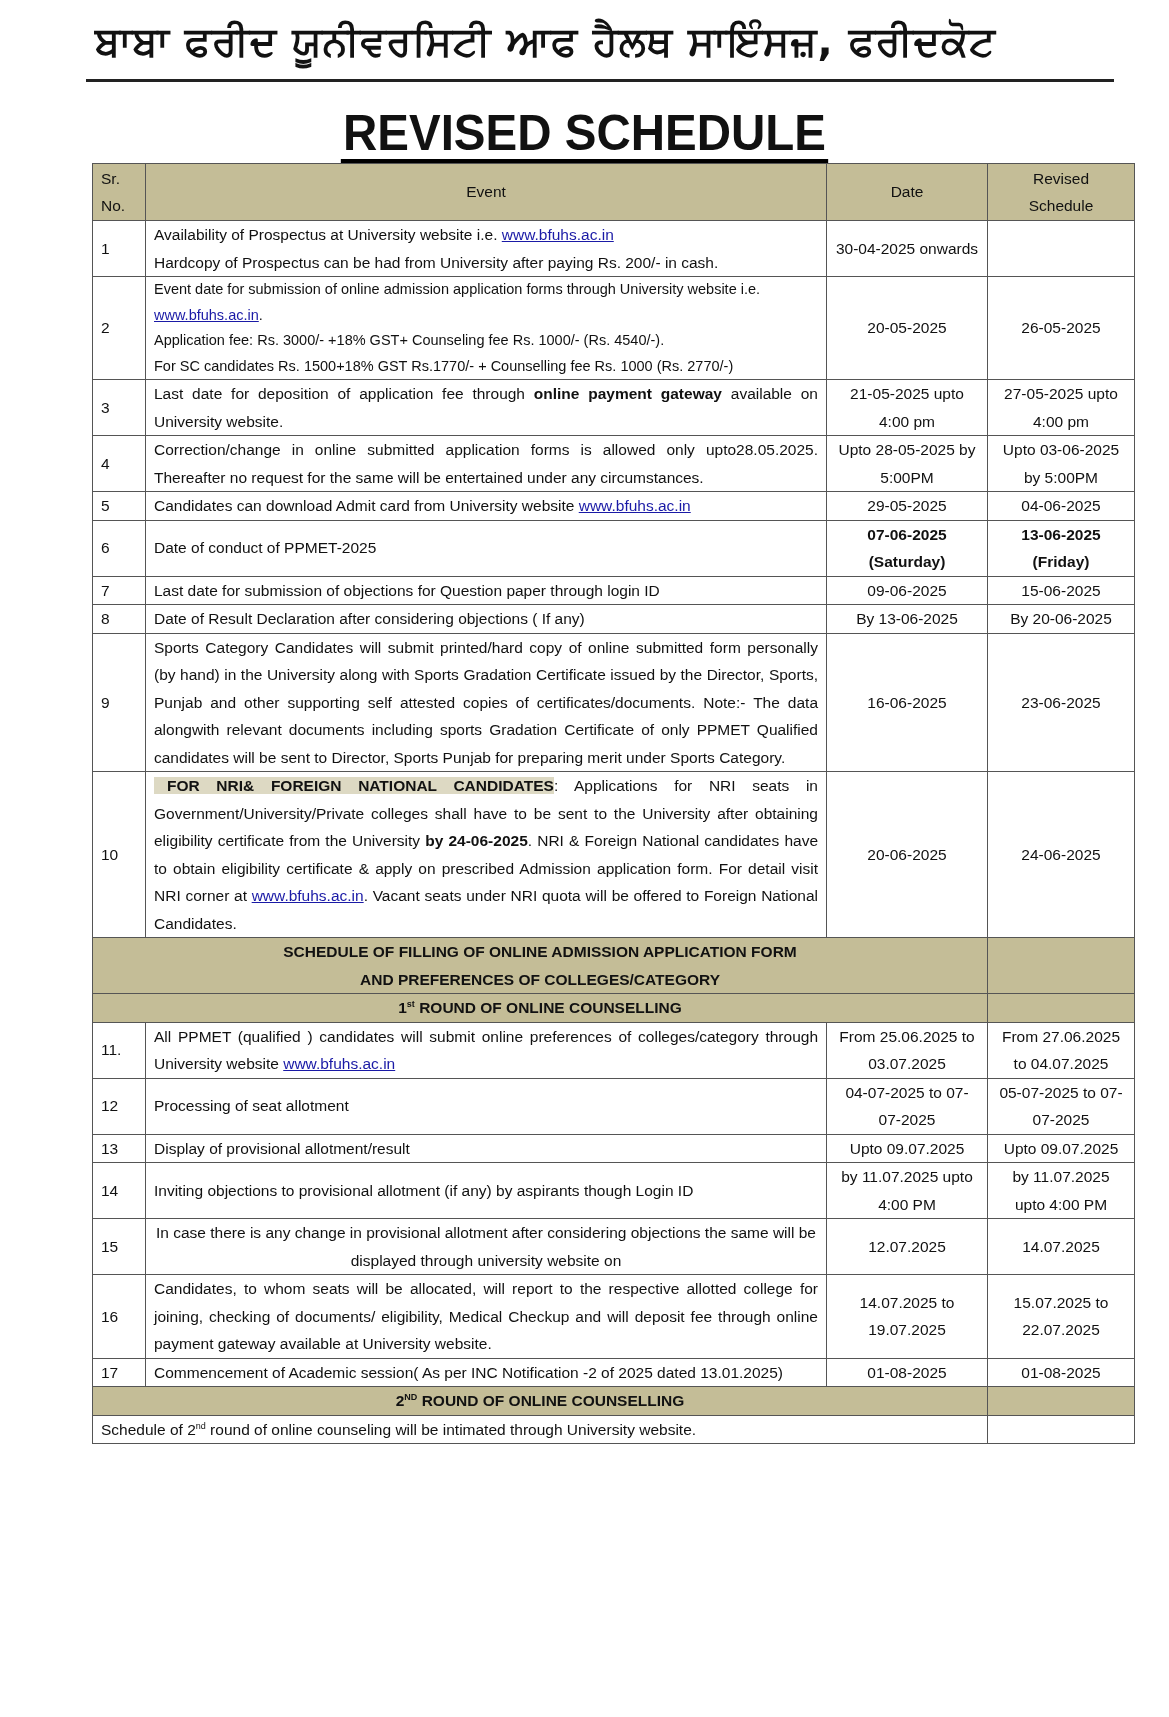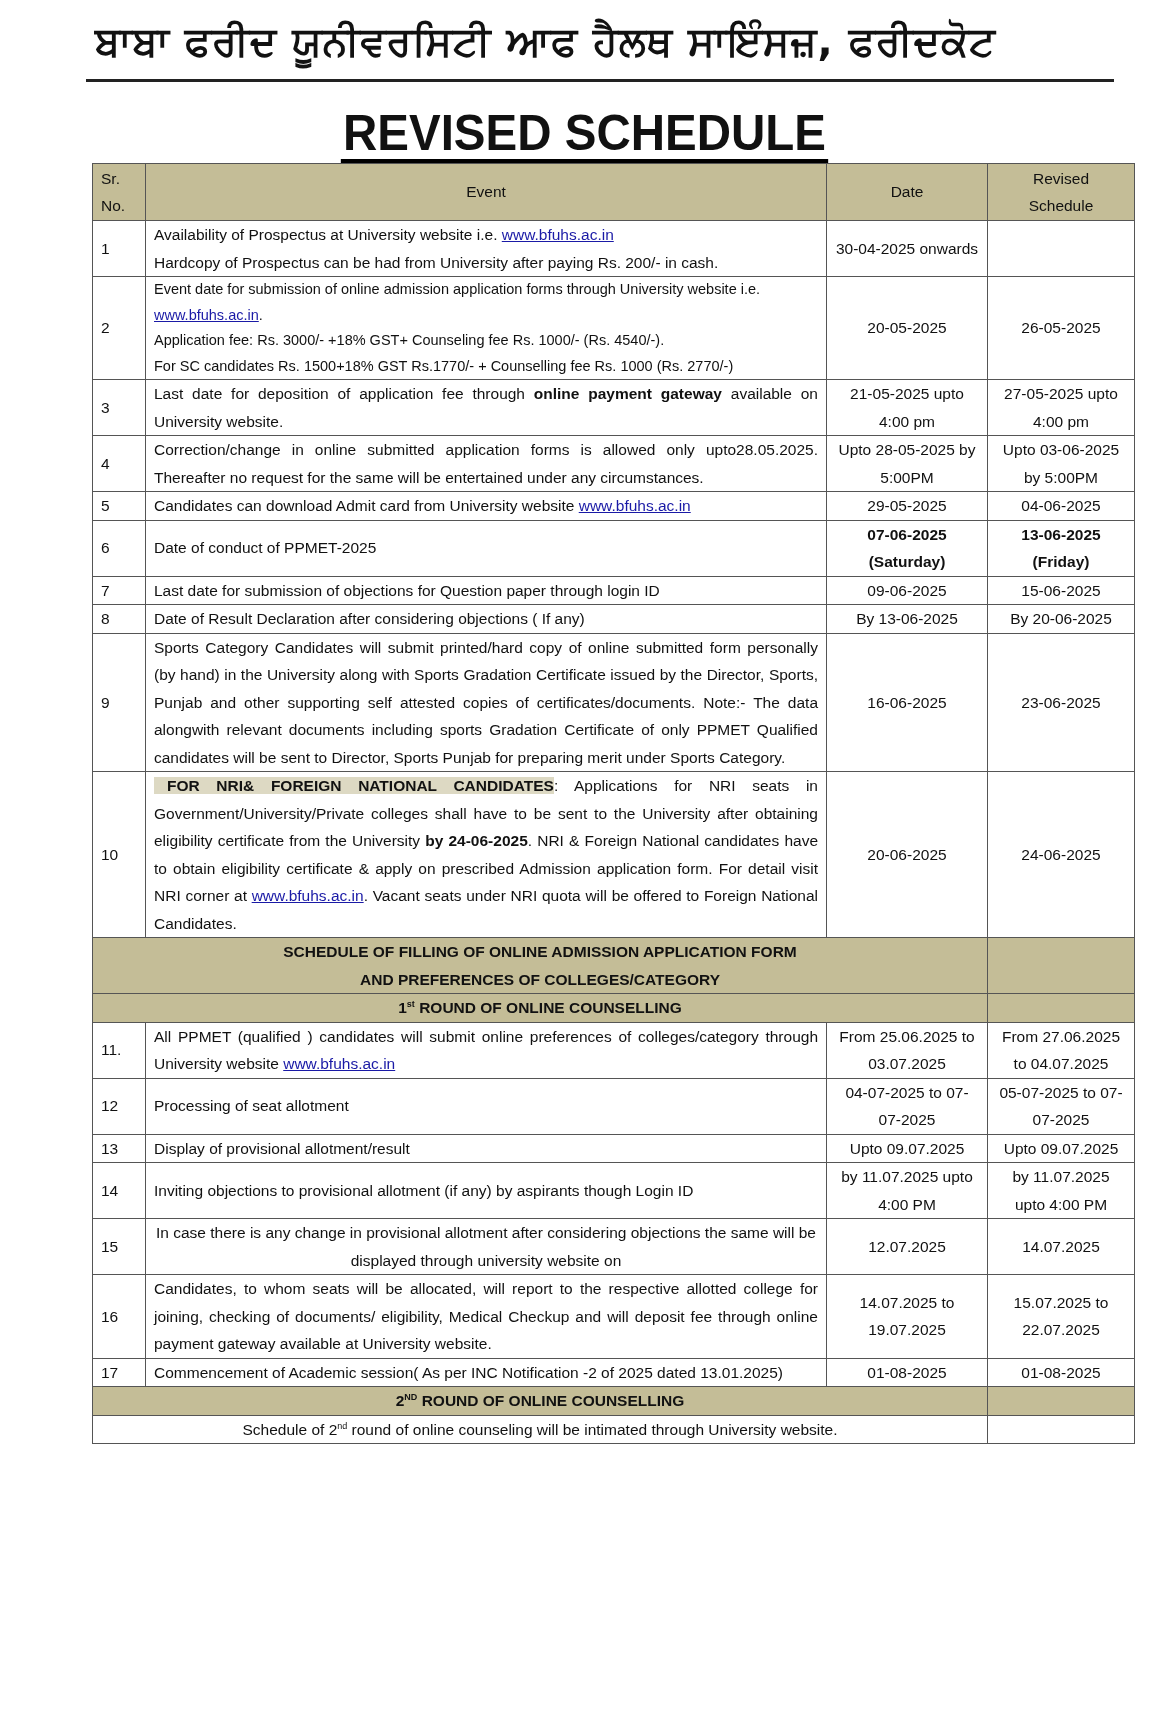--- a/index.html
+++ b/index.html
@@ -158,17 +158,17 @@
     <td class="c2">Commencement of Academic session( As per INC Notification -2 of 2025 dated 13.01.2025)</td>
     <td class="c3">01-08-2025</td>
     <td class="c4">01-08-2025</td>
   </tr>
 
   <tr class="sect">
     <td colspan="3"><span>2</span><sup>ND</sup><span> ROUND OF ONLINE COUNSELLING</span></td>
     <td></td>
   </tr>
   <tr>
-    <td colspan="3" style="text-align:center"><span>Schedule of 2</span><sup>nd</sup><span> round of online counseling will be intimated through University website.</span></td>
+    <td colspan="3" style=""><span>Schedule of 2</span><sup>nd</sup><span> round of online counseling will be intimated through University website.</span></td>
     <td></td>
   </tr>
 </tbody>
   </table>
 
 </body></html>

